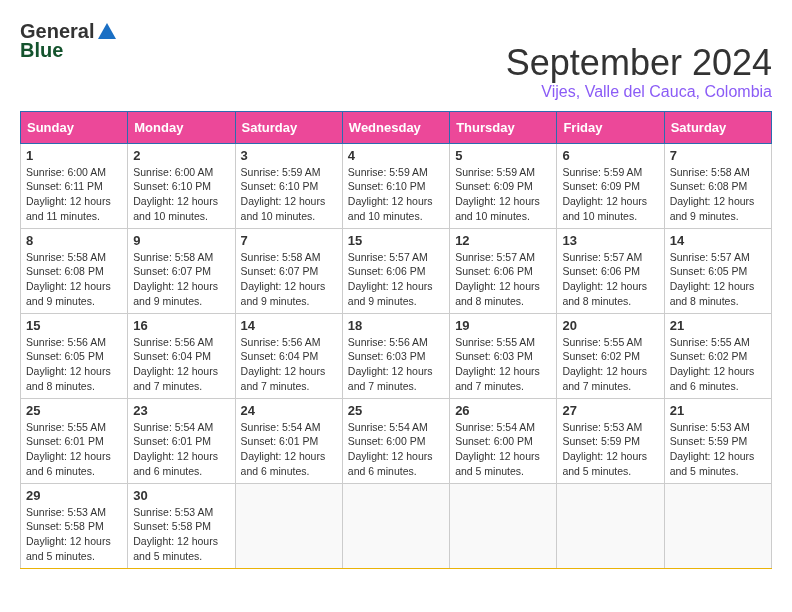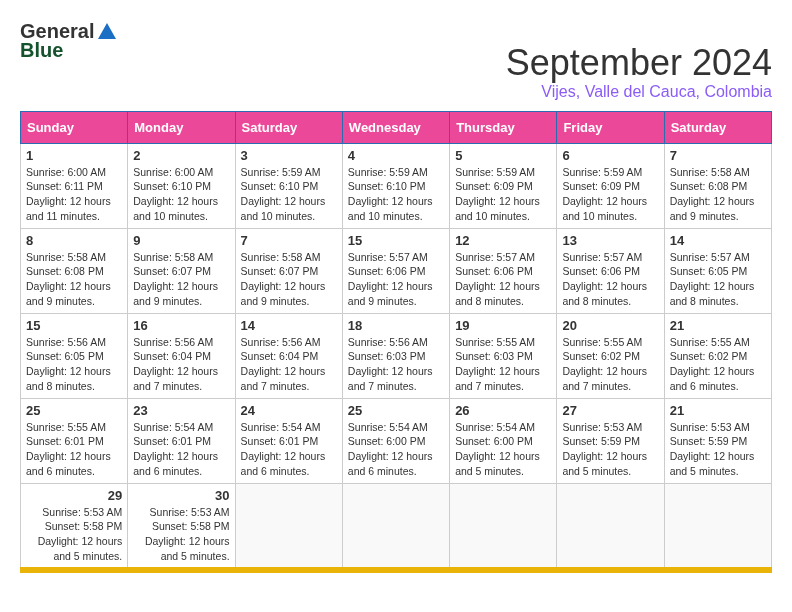--- a/index.html
+++ b/index.html
@@ -46,22 +46,21 @@
     }
     .calendar tbody td {
       border: 1px solid #ccc;
       vertical-align: top;
       padding: 4px 5px;
       width: calc(100% / 7);
       min-height: 80px;
       height: 85px;
     }
     .calendar tbody tr:last-child td {
-      border-bottom: 6px solid #eab308;
-      text-align: right;
+      border-bottom: 1px solid #eab308;
     }
     .day-number {
       font-size: 13px;
       font-weight: bold;
       color: #333;
       display: block;
       margin-bottom: 2px;
     }
     .day-info {
       font-size: 10.5px;

